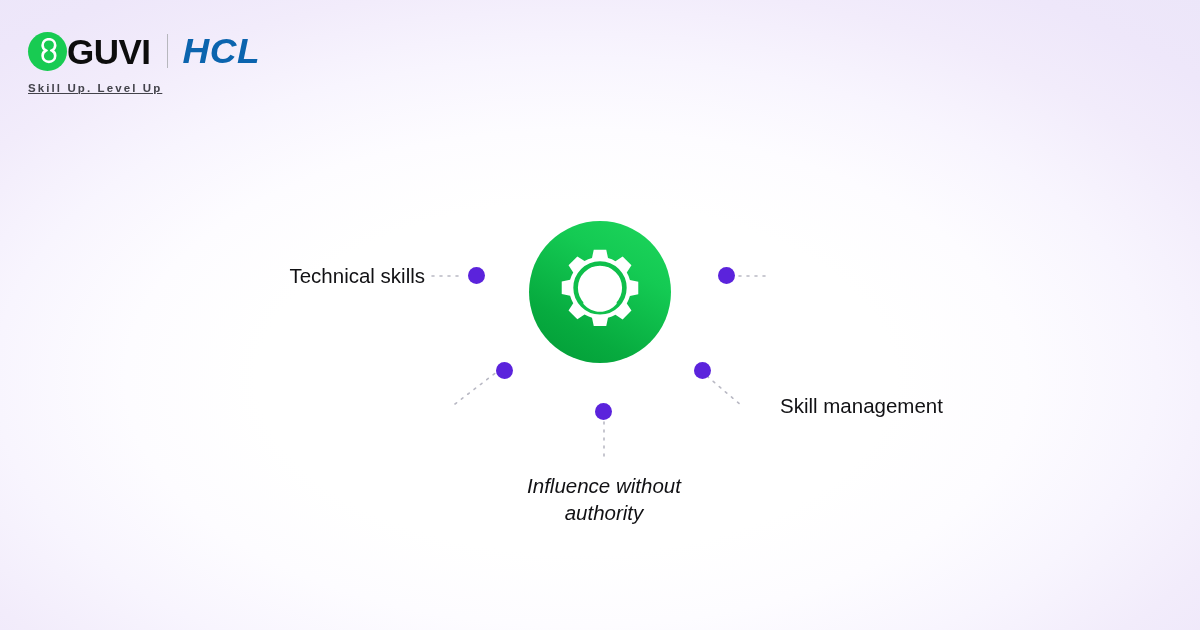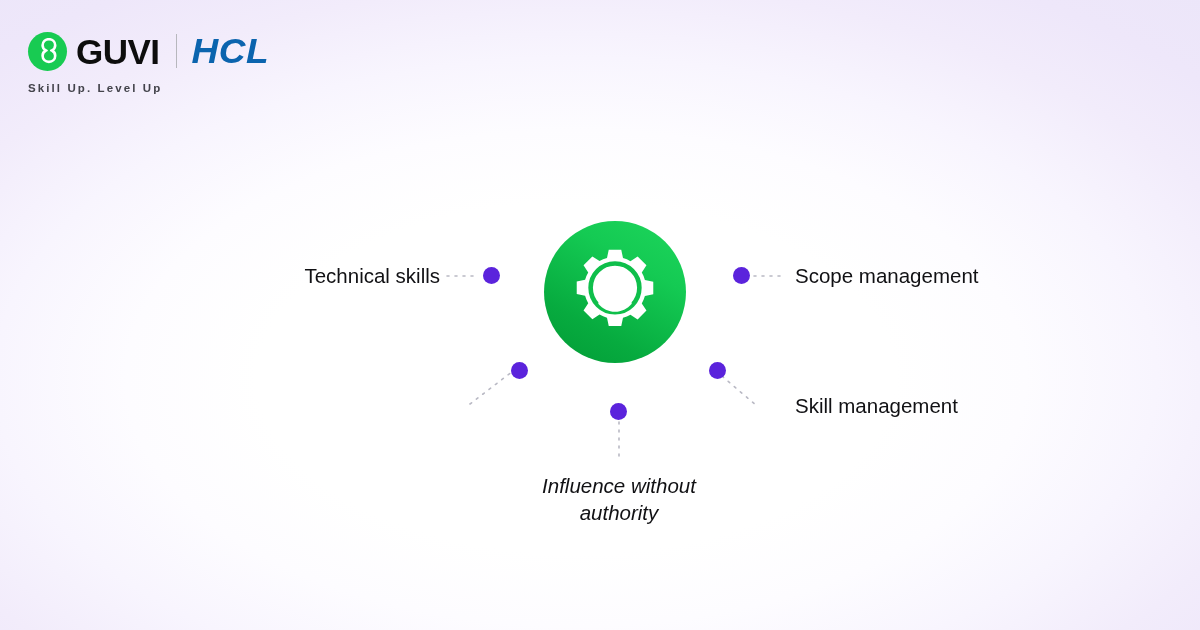--- a/index.html
+++ b/index.html
@@ -56,21 +56,21 @@
     justify-content: center;
     flex: 0 0 auto;
   }
 
   .guvi-word {
     font-family: "Liberation Sans", sans-serif;
     font-size: 35px;
     font-weight: bold;
     letter-spacing: -0.5px;
     color: #0d0d0d;
-    margin-left: 9px;
+    margin-left: 0;
     line-height: 1;
   }
 
   .brand-divider {
     width: 1px;
     height: 34px;
     background: #b7b7bd;
     margin: 0 15px 0 16px;
     flex: 0 0 auto;
   }
@@ -86,39 +86,40 @@
     transform: scaleY(0.93);
   }
 
   .brand-tagline {
     margin-top: 8px;
     font-size: 11.5px;
     font-weight: bold;
     letter-spacing: 2.1px;
     color: #43434b;
     white-space: nowrap;
+    text-decoration: underline;
   }
 
   
   .title {
     position: absolute;
     left: 0;
     top: 132px;
     width: 1200px;
     text-align: center;
     font-size: 33.5px;
     font-weight: bold;
     letter-spacing: -0.4px;
     color: #0a0a0c;
   }
 
   
   .diagram {
     position: absolute;
-    left: 15px;
+    left: 0;
     top: 0;
     width: 1064px;
     height: 630px;
   }
 
   .connector-layer {
     position: absolute;
     left: 0;
     top: 0;
     width: 1200px;
@@ -218,21 +219,20 @@
           <circle cx="50" cy="37" r="8.6" fill="#ffffff"></circle>
           <path fill="#ffffff" d="M50 48.5c9.2 0 16.7 6.1 18.2 14.2-4.7 5.5-11.3 8.8-18.2 8.8s-13.5-3.3-18.2-8.8C33.3 54.6 40.8 48.5 50 48.5z"></path>
         </svg>
       </span>
     </div>
 
     <div class="node-dot" id="dot-technical"></div>
     <div class="node-label label-left" id="label-technical">Technical skills</div>
 
     <div class="node-dot" id="dot-scope"></div>
-    <div class="node-label label-right" id="label-scope">Scope management</div>
 
     <div class="node-dot" id="dot-stakeholder"></div>
 
     <div class="node-dot" id="dot-risk"></div>
     <div class="node-label label-right" id="label-risk">Skill management</div>
 
     <div class="node-dot" id="dot-influence"></div>
     <div class="node-label label-center" id="label-influence">Influence without
 authority</div>
 

